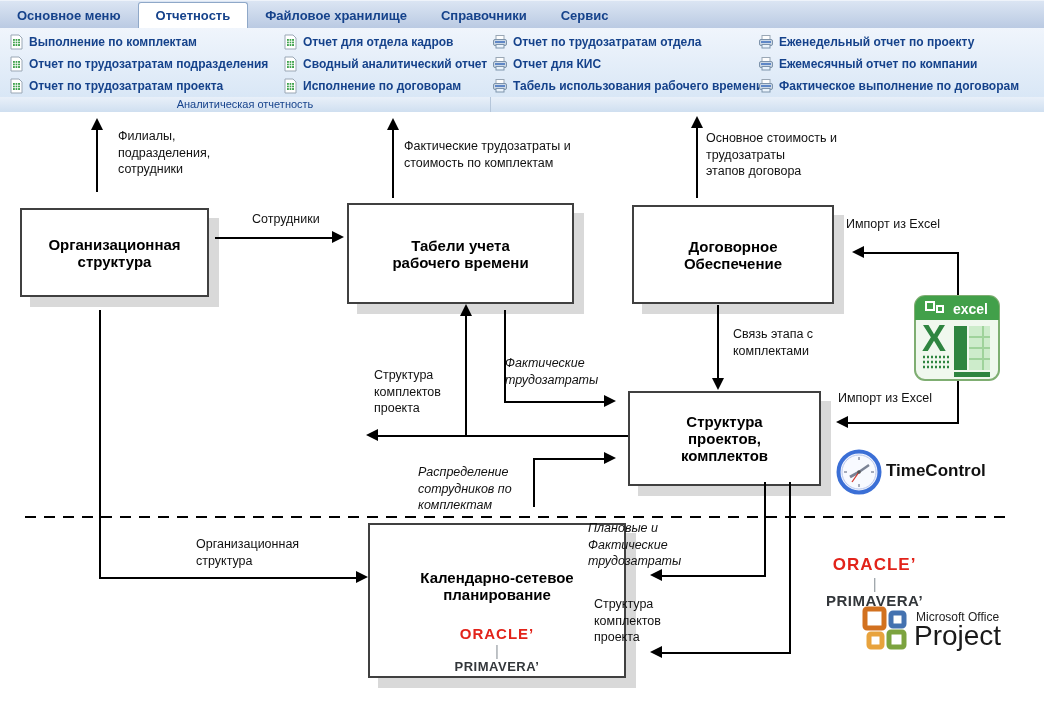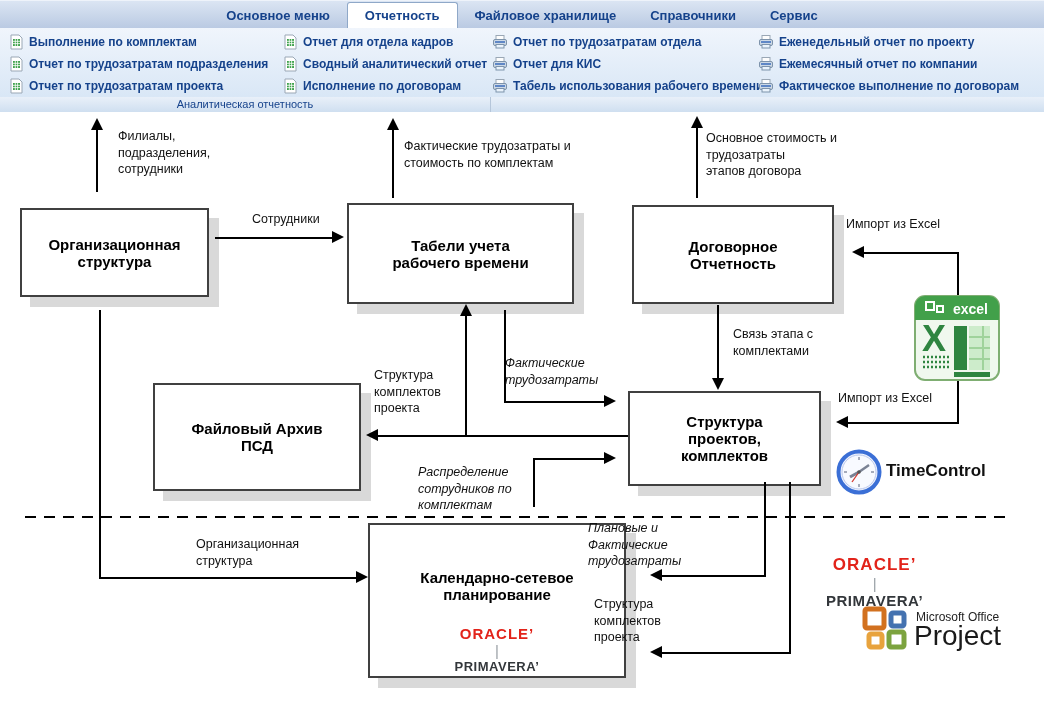--- a/index.html
+++ b/index.html
@@ -1,21 +1,21 @@
 <!DOCTYPE html>
 <html><head>
 <meta charset="utf-8">
 <style>
   html,body{margin:0;padding:0;background:#fff;}
   body{width:1044px;height:703px;position:relative;overflow:hidden;
        font-family:"Liberation Sans",sans-serif;}
   
   .tabbar{position:absolute;left:0;top:0;width:1044px;height:28px;
     background:linear-gradient(#dbe5f3,#b9c9e2);
-    border-top:1px solid #eef3fa;display:flex;align-items:flex-end;justify-content:center;}
+    border-top:1px solid #eef3fa;display:flex;align-items:flex-end;}
   .tab{height:27px;line-height:27px;padding:0 17px;font-size:13px;font-weight:bold;
     color:#15428b;cursor:default;}
   .tab.active{background:#fff;border:1px solid #8fa8c8;border-bottom:none;
     border-radius:3px 3px 0 0;height:26px;line-height:26px;}
   
   .ribbon{position:absolute;left:0;top:28px;width:1044px;height:69px;
     background:linear-gradient(#f0f5fc,#d9e7f6);}
   .rcol{position:absolute;top:5px;}
   .ritem{display:flex;align-items:center;height:18px;margin-bottom:4px;cursor:default;}
   .ricon{width:16px;height:16px;margin-right:5px;flex:none;}
@@ -191,25 +191,21 @@
   <div class="dbox" style="left:20px;top:96px;width:185px;height:85px">
     <span class="btitle">Организационная
 структура</span>
   </div>
   <div class="dbox" style="left:347px;top:91px;width:223px;height:97px">
     <span class="btitle">Табели учета
 рабочего времени</span>
   </div>
   <div class="dbox" style="left:632px;top:93px;width:198px;height:95px">
     <span class="btitle">Договорное
-Отчетность</span>
-  </div>
-  <div class="dbox" style="left:153px;top:271px;width:204px;height:104px">
-    <span class="btitle">Файловый Архив
-ПСД</span>
+Обеспечение</span>
   </div>
   <div class="dbox" style="left:628px;top:279px;width:189px;height:91px">
     <span class="btitle">Структура
 проектов,
 комплектов</span>
   </div>
   <div class="dbox" style="left:368px;top:411px;width:254px;height:151px;flex-direction:column;justify-content:flex-start">
     <span class="btitle" style="margin-top:44px">Календарно-сетевое
 планирование</span>
     <span class="oracle-logo small" style="position:static;margin-top:22px">

